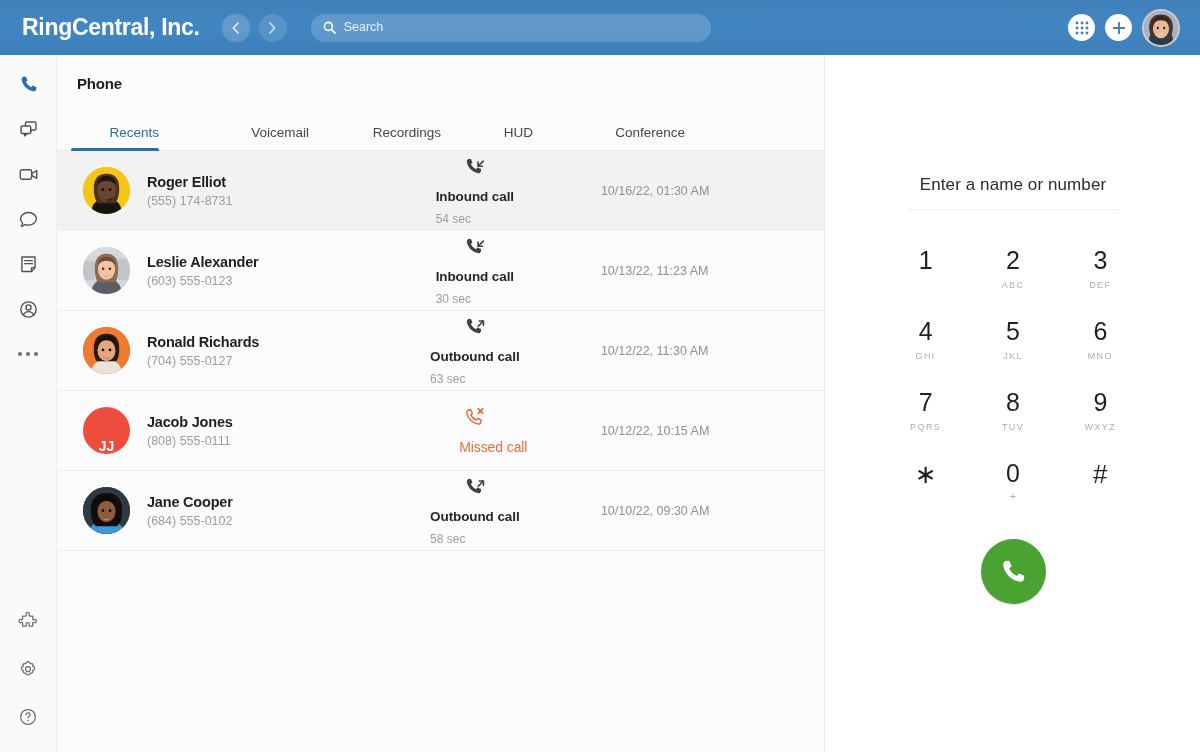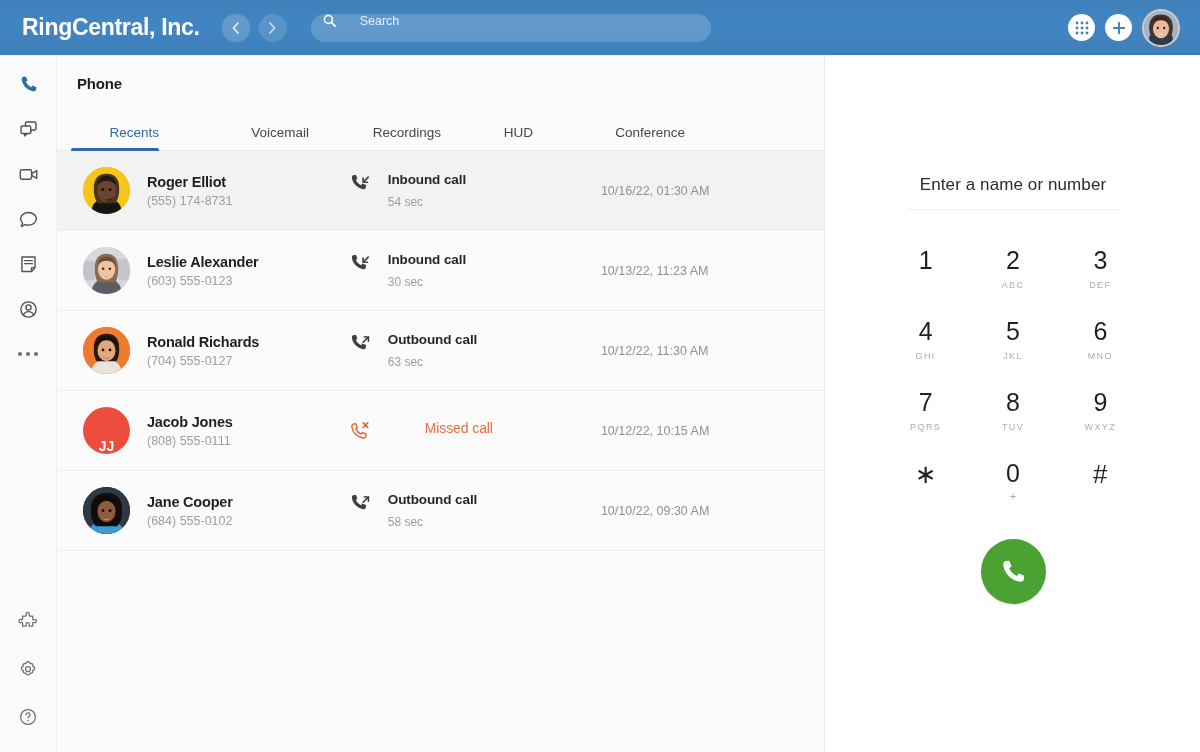--- a/index.html
+++ b/index.html
@@ -37,23 +37,23 @@
     display: flex; align-items: center; justify-content: center;
     color: #e3eefa; font-size: 14px; line-height: 1;
     cursor: pointer;
   }
   .navbtn.fwd { background: rgba(255,255,255,0.13); color: #cfe2f4; }
   .searchwrap {
     margin-left: 24px;
     width: 400px; height: 28px;
     border-radius: 14px;
     background: rgba(255,255,255,0.17);
-    display: flex; align-items: flex-start;
-    padding: 0 12px;
-    gap: 24px;
+    display: flex; align-items: flex-end;
+    padding: 8px 12px;
+    gap: 8px;
   }
   .searchwrap svg { flex: none; }
   .searchinput {
     border: 0; background: transparent; outline: none;
     font-family: "Liberation Sans", sans-serif;
     font-size: 12.5px; color: #ffffff;
     width: 100%;
   }
   .searchinput::placeholder { color: #e8f1fb; opacity: 1; }
   .topright {
@@ -145,21 +145,21 @@
   .callrow .av {
     width: 47px; height: 47px; border-radius: 50%;
     margin-left: 26px;
     flex: none; overflow: hidden;
     display: flex; align-items: flex-end; justify-content: center;
     font-size: 14px; color: #fff; font-weight: bold;
   }
   .who { margin-left: 17px; width: 208px; }
   .who .nm { font-size: 14.5px; color: #1e2023; font-weight: bold; letter-spacing: -0.2px; }
   .who .ph { font-size: 12.5px; color: #9aa0a6; margin-top: 4px; }
-  .calltype { display: flex; gap: 17px; width: 260px; }
+  .calltype { display: flex; align-items: center; gap: 11px; width: 260px; flex-direction: column; }
   .ct-ico { width: 22px; height: 22px; flex: none; color: #3c4145; }
   .ct-ico.missed { color: #e06c3f; }
   .ct-txt .t1 { font-size: 13.5px; color: #25282b; font-weight: bold; letter-spacing: -0.1px; }
   .ct-txt .t1.missed { color: #e5703f; font-weight: normal; font-size: 14px; padding-left: 37px; }
   .ct-txt .t2 { font-size: 12px; color: #9aa0a6; margin-top: 8px; }
   .stamp {
     margin-left: auto; margin-right: 0;
     width: 230px;
     font-size: 12.5px; color: #8d9297;
     text-align: left;

